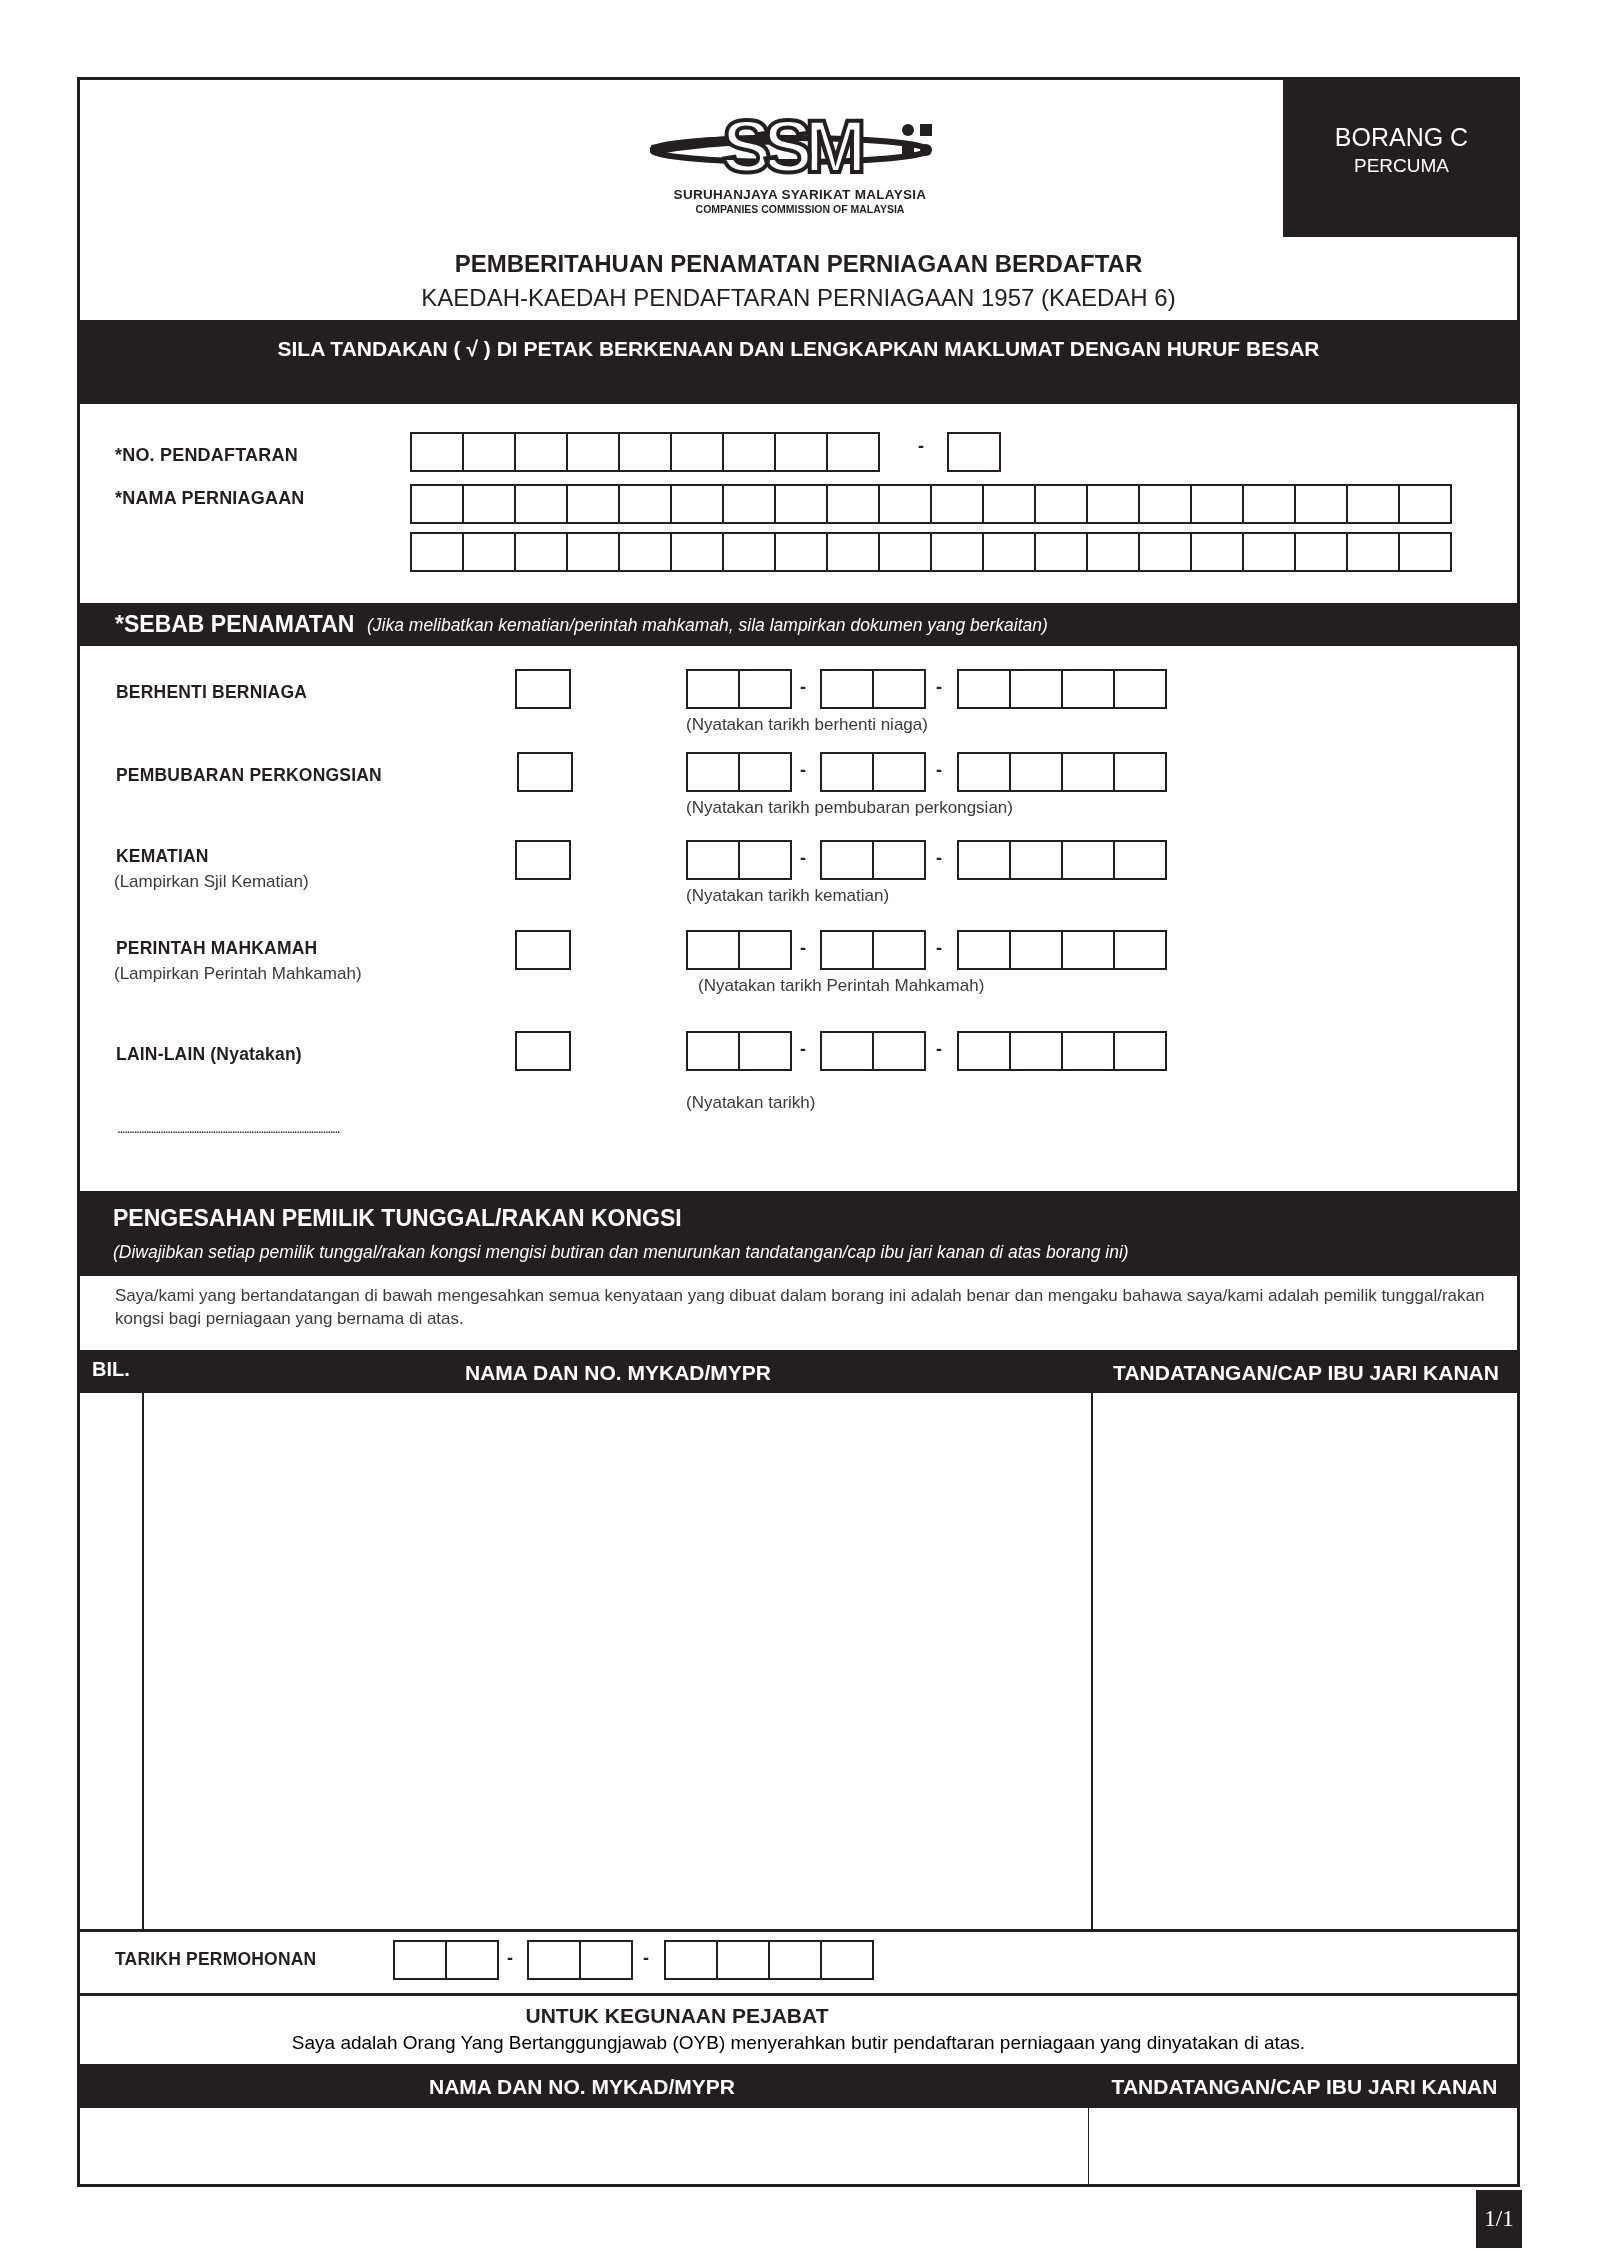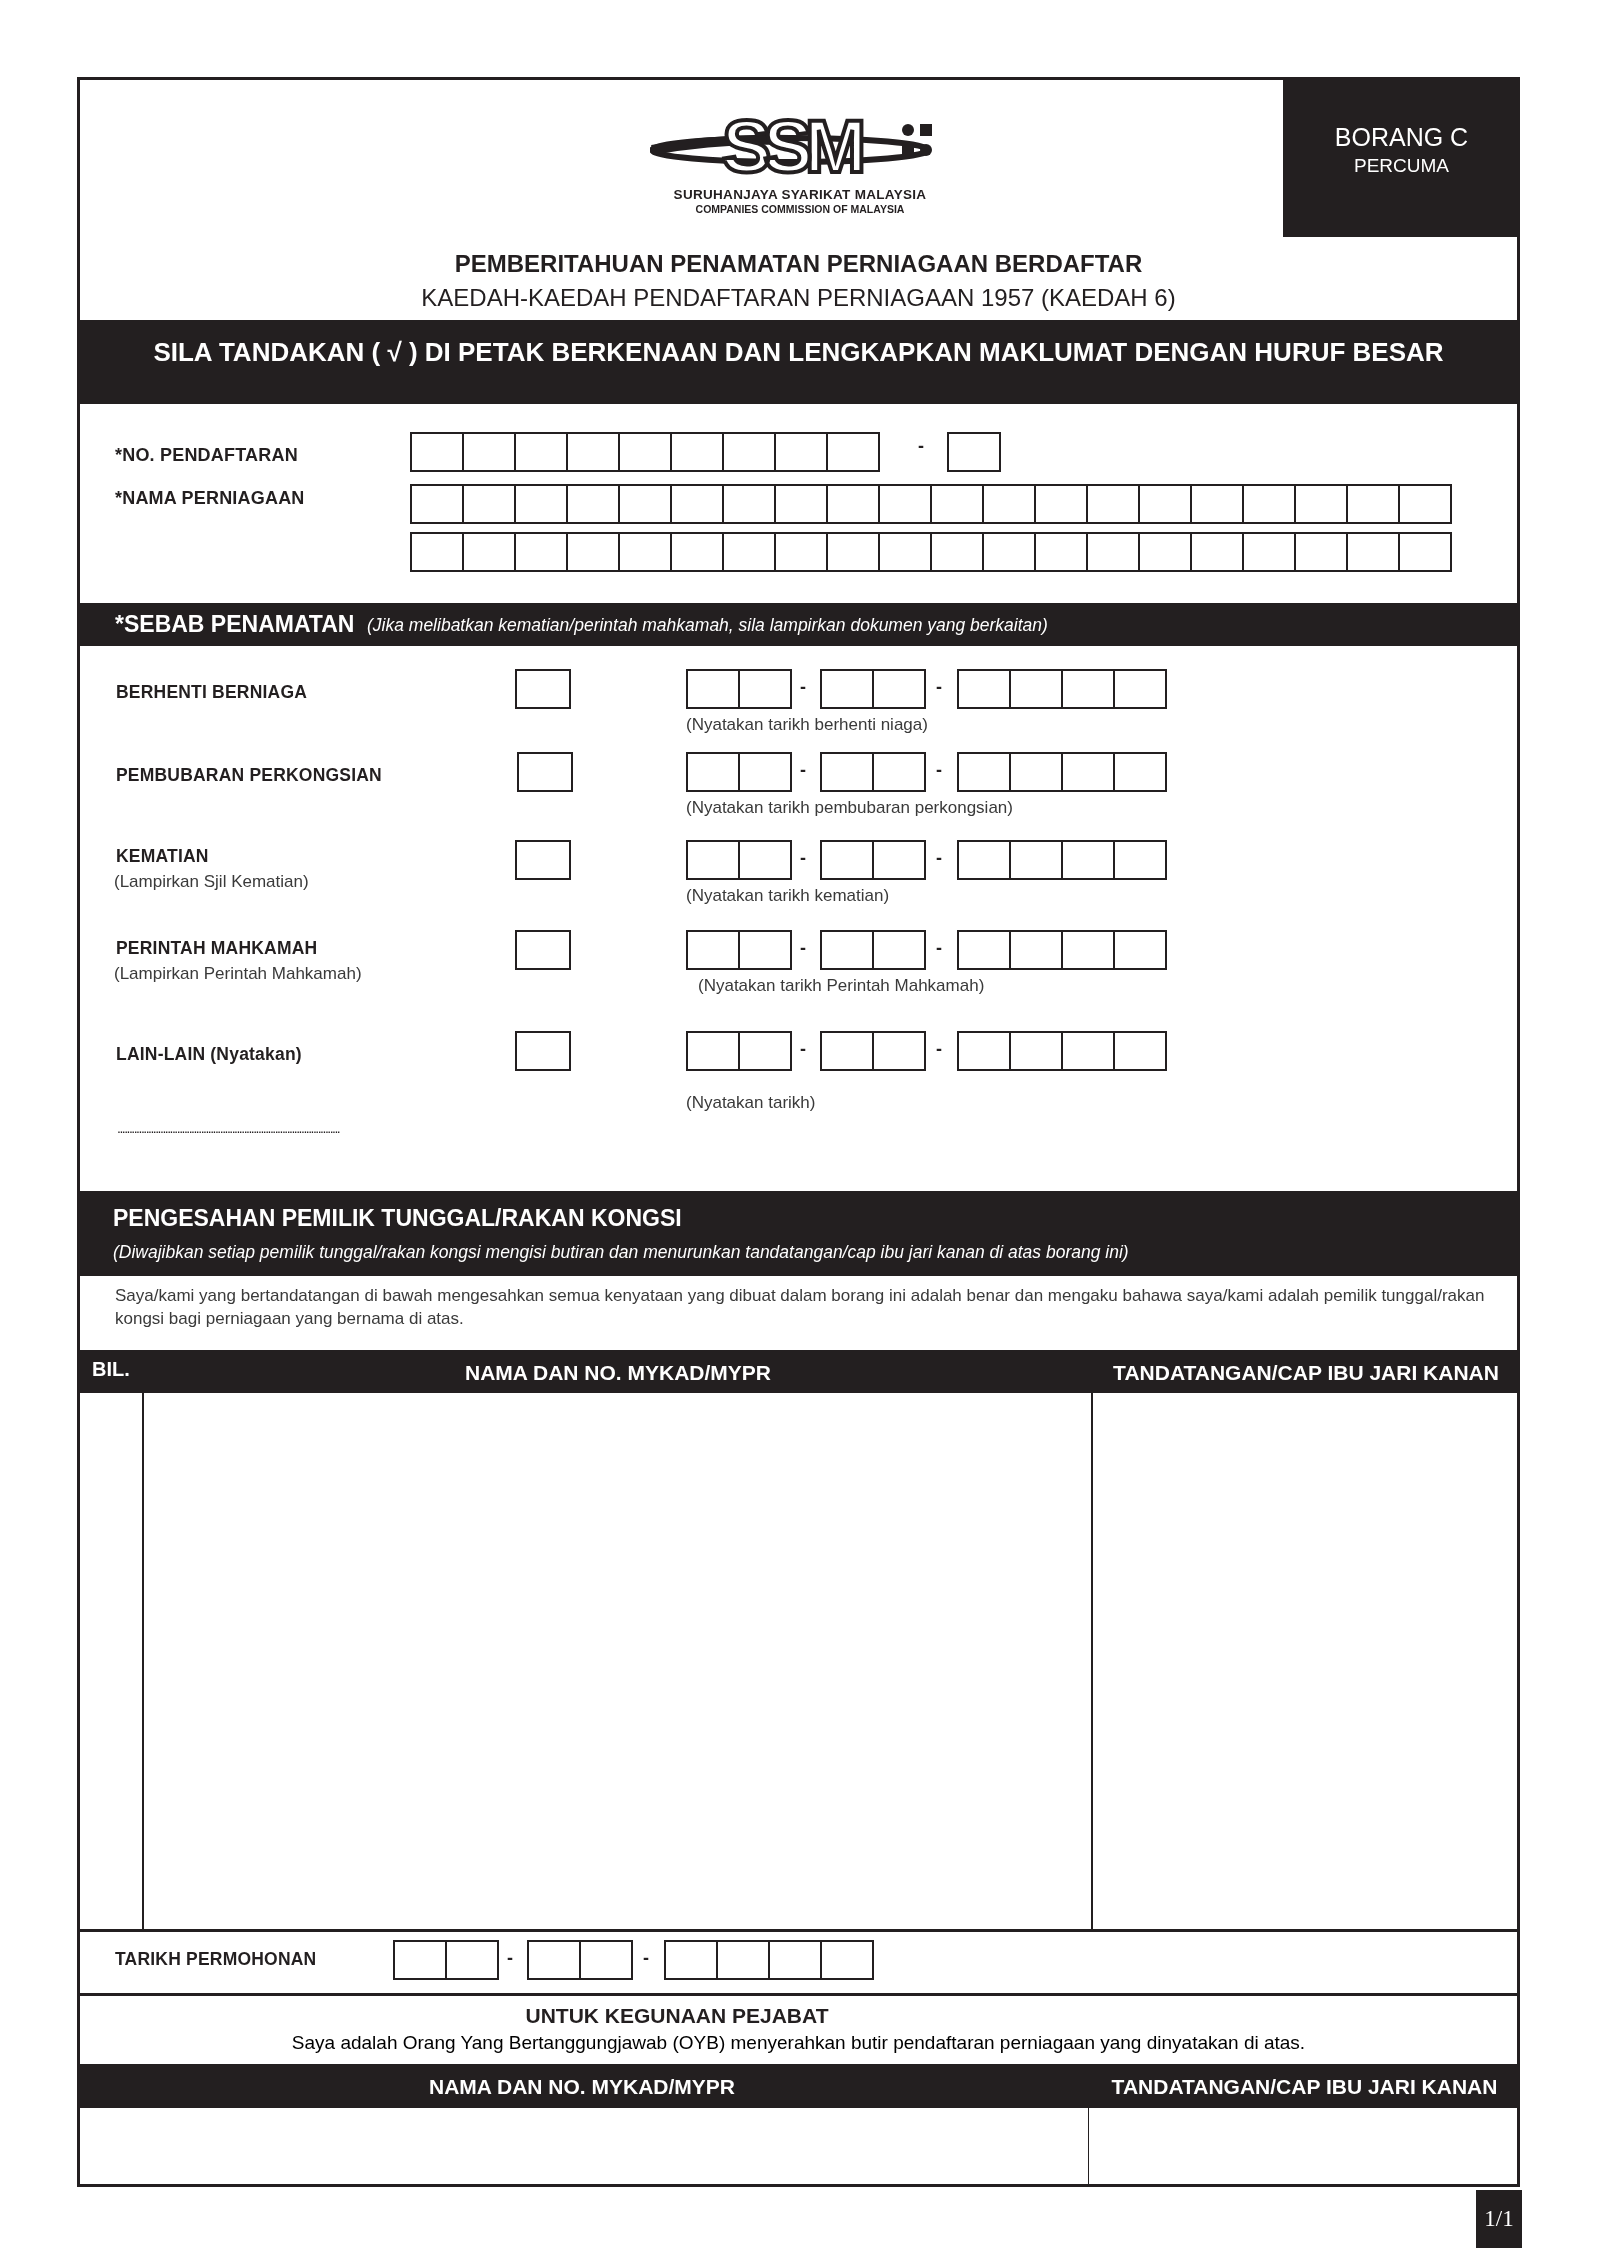--- a/index.html
+++ b/index.html
@@ -43,21 +43,21 @@
 
 <div class="abs dark" style="left:1283px; top:77px; width:237px; height:160px;">
   <div style="position:absolute; top:46px; width:100%; text-align:center; font-size:25px;">BORANG C</div>
   <div style="position:absolute; top:78px; width:100%; text-align:center; font-size:19px;">PERCUMA</div>
 </div>
 
 <div class="abs center" style="left:77px; width:1443px; top:250px; font-size:24px; font-weight:bold;">PEMBERITAHUAN PENAMATAN PERNIAGAAN BERDAFTAR</div>
 <div class="abs center" style="left:77px; width:1443px; top:284px; font-size:24px;">KAEDAH-KAEDAH PENDAFTARAN PERNIAGAAN 1957 (KAEDAH 6)</div>
 
 <div class="band dark" style="top:320px; height:84px;">
-  <div class="center" style="position:absolute; top:17px; width:100%; font-size:26px; font-weight:bold;">SILA TANDAKAN ( √ ) DI PETAK BERKENAAN DAN LENGKAPKAN MAKLUMAT DENGAN HURUF BESAR</div>
+  <div class="center" style="position:absolute; top:17px; width:100%; font-size:21px; font-weight:bold;">SILA TANDAKAN ( √ ) DI PETAK BERKENAAN DAN LENGKAPKAN MAKLUMAT DENGAN HURUF BESAR</div>
 </div>
 
 <div class="lbl" style="left:115px; top:445px;">*NO. PENDAFTARAN</div>
 <div class="boxrow" id="reg-boxes" style="left:410px; top:432px; height:40px;">
     <div class="cell" style="width: 54px; height: 40px;"></div>
     <div class="cell" style="width: 54px; height: 40px;"></div>
     <div class="cell" style="width: 54px; height: 40px;"></div>
     <div class="cell" style="width: 54px; height: 40px;"></div>
     <div class="cell" style="width: 54px; height: 40px;"></div>
     <div class="cell" style="width: 54px; height: 40px;"></div>

